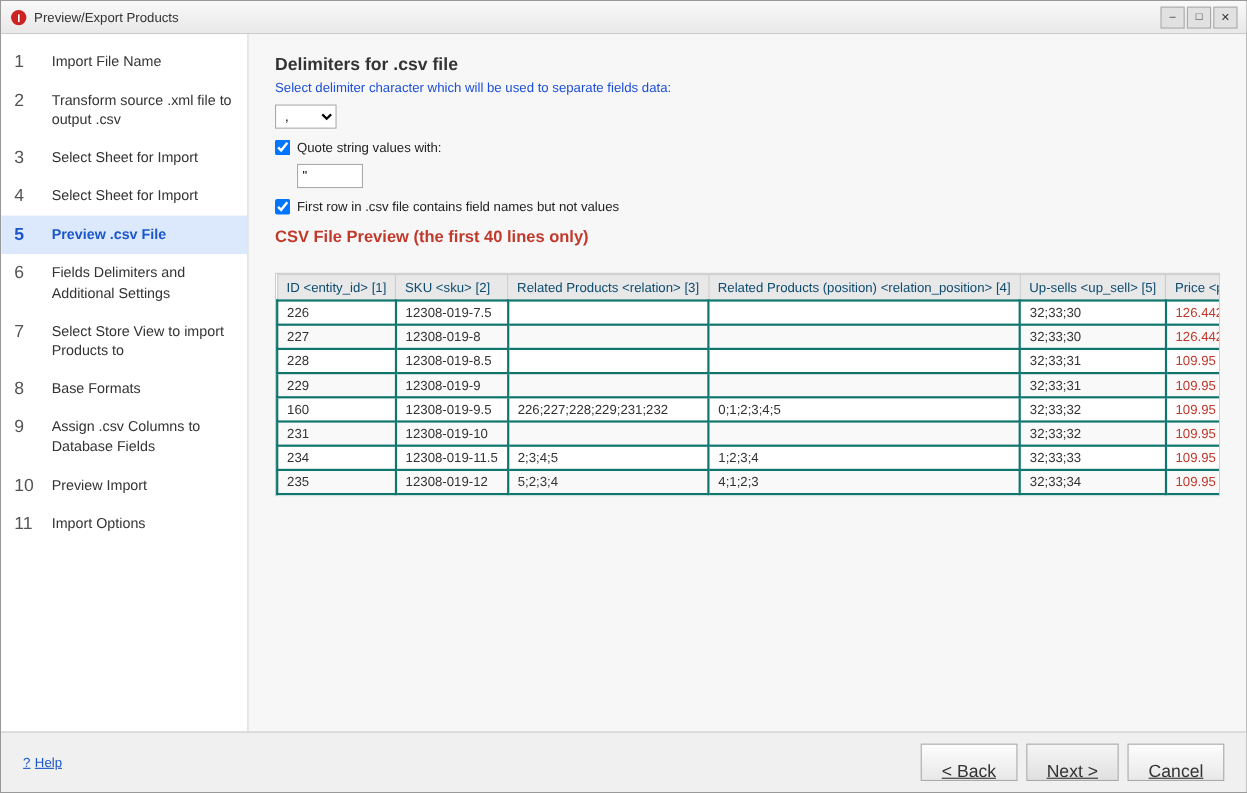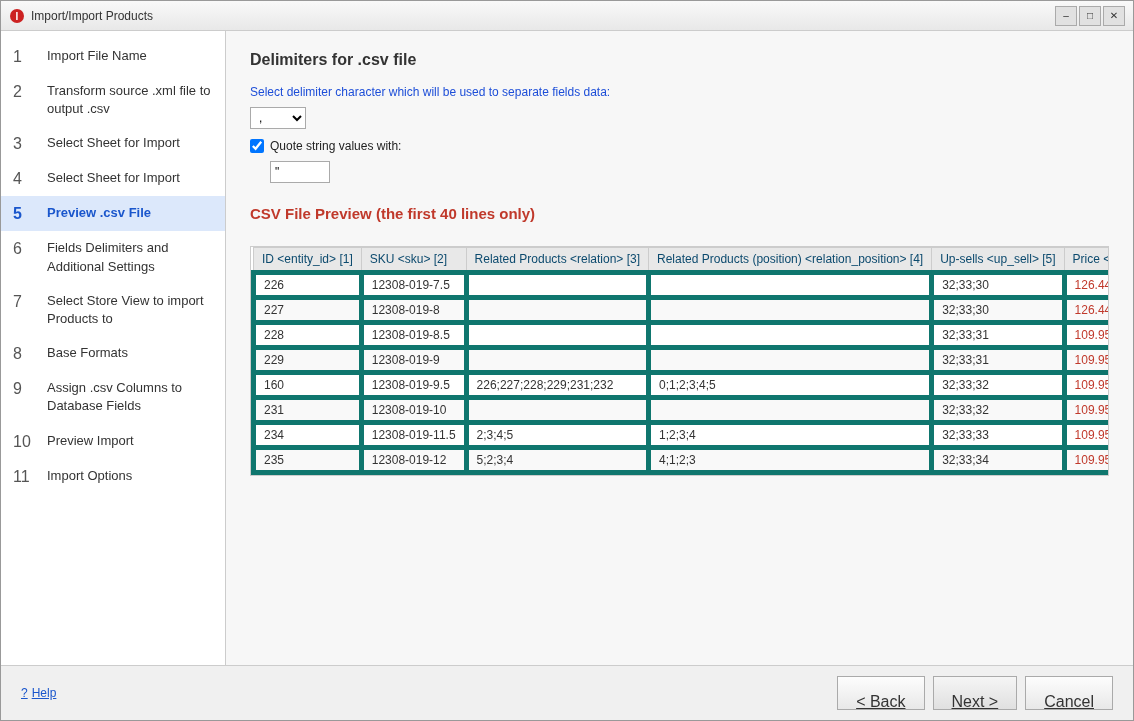--- a/index.html
+++ b/index.html
@@ -21,60 +21,60 @@
     .sidebar-item { display: flex; align-items: flex-start; padding: 8px 12px; cursor: pointer; gap: 10px; }
     .sidebar-item.active { background: #dce8fb; }
     .step-num { font-size: 16px; color: #555; font-weight: normal; min-width: 24px; margin-top: 1px; }
     .step-label { font-size: 13px; color: #333; line-height: 1.4; }
     .sidebar-item.active .step-num,
     .sidebar-item.active .step-label { color: #1a56cc; font-weight: bold; }
 
     
     .main { flex: 1; padding: 20px 24px; overflow-y: auto; background: #f7f7f7; }
 
-    .section-title { font-size: 16px; color: #333; font-weight: bold; margin-bottom: 16px; }
+    .section-title { font-size: 16px; color: #333; font-weight: bold; margin-bottom: 4px; }
     .section-desc { font-size: 12px; color: #1d4ed8; margin-bottom: 8px; }
 
     .delimiter-row { display: flex; align-items: center; gap: 8px; margin-bottom: 10px; }
     .delimiter-select { width: 56px; height: 22px; border: 1px solid #aaa; background: white; font-size: 12px; padding: 1px 4px; }
 
     .checkbox-row { display: flex; gap: 6px; margin-bottom: 8px; font-size: 12px; }
     .checkbox-row input[type=checkbox] { width: 14px; height: 14px; }
 
     .quote-input { width: 60px; height: 22px; border: 1px solid #aaa; background: white; font-size: 12px; padding: 1px 4px; margin-left: 20px; margin-bottom: 10px; }
 
     .preview-title { font-size: 15px; color: #c0392b; font-weight: bold; margin: 12px 0 24px 0; }
 
     .table-wrapper { width: 100%; overflow-x: auto; border: 1px solid #ccc; background: white; }
     table { border-collapse: collapse; font-size: 12px; min-width: 900px; }
     table thead { background: #e8e8e8; }
     table thead th { border: 1px solid #ccc; padding: 4px 8px; text-align: left; font-weight: normal; white-space: nowrap; color: #0c4a6e; }
     table tbody tr:nth-child(even) { background: #f9f9f9; }
-    table tbody td { border: 5px solid #0f766e; padding: 3px 8px; white-space: nowrap; color: #333; }
+    table tbody td { border: 2px solid #0f766e; padding: 3px 8px; white-space: nowrap; color: #333; }
     table tbody td.price-col { color: #c0392b; }
 
     .footer { background: #f0f0f0; border-top: 1px solid #ccc; padding: 10px 20px; display: flex; align-items: center; justify-content: space-between; }
     .help-link { display: flex; align-items: center; gap: 4px; color: #1a56cc; font-size: 12px; cursor: pointer; text-decoration: underline; }
     .footer-buttons { display: flex; gap: 8px; }
     .footer-btn { height: 26px; padding: 16px 18px; border: 1px solid #aaa; background: linear-gradient(to bottom, #fdfdfd, #e8e8e8); font-size: 16px; cursor: pointer; color: #333; text-decoration: underline; }
     .footer-btn.primary { background: linear-gradient(to bottom, #f5f5f5, #e0e0e0); }
   </style>
 </head>
 <body>
 
 <div class="window">
 
   <div class="title-bar">
     <div class="title-bar-icon">
       <svg viewBox="0 0 16 16">
           <circle cx="8" cy="8" r="7" fill="#cc2222"></circle>
           <text x="8" y="12" text-anchor="middle" font-size="10" fill="white" font-weight="bold">I</text>
         </svg>
     </div>
-    <span class="title-bar-text">Import/Import Products</span>
+    <span class="title-bar-text">Preview/Export Products</span>
     <div class="title-bar-buttons">
       <div class="title-btn">–</div>
       <div class="title-btn">□</div>
       <div class="title-btn">✕</div>
     </div>
   </div>
 
   <div class="content">
 
     <div class="sidebar">
@@ -136,20 +136,24 @@
           <option>tab</option>
         </select>
       </div>
 
       <div class="checkbox-row">
         <input type="checkbox" checked="" style="">
         <span>Quote string values with:</span>
       </div>
       <input type="text" class="quote-input" value="&quot;" style="">
 
+      <div class="checkbox-row">
+        <input type="checkbox" checked="" style="">
+        <span>First row in .csv file contains field names but not values</span>
+      </div>
 
       <div class="preview-title">CSV File Preview (the first 40 lines only)</div>
 
       <div class="table-wrapper">
         <table>
           <thead>
             <tr>
               <th>ID &lt;entity_id&gt; [1]</th>
               <th>SKU &lt;sku&gt; [2]</th>
               <th>Related Products &lt;relation&gt; [3]</th>

